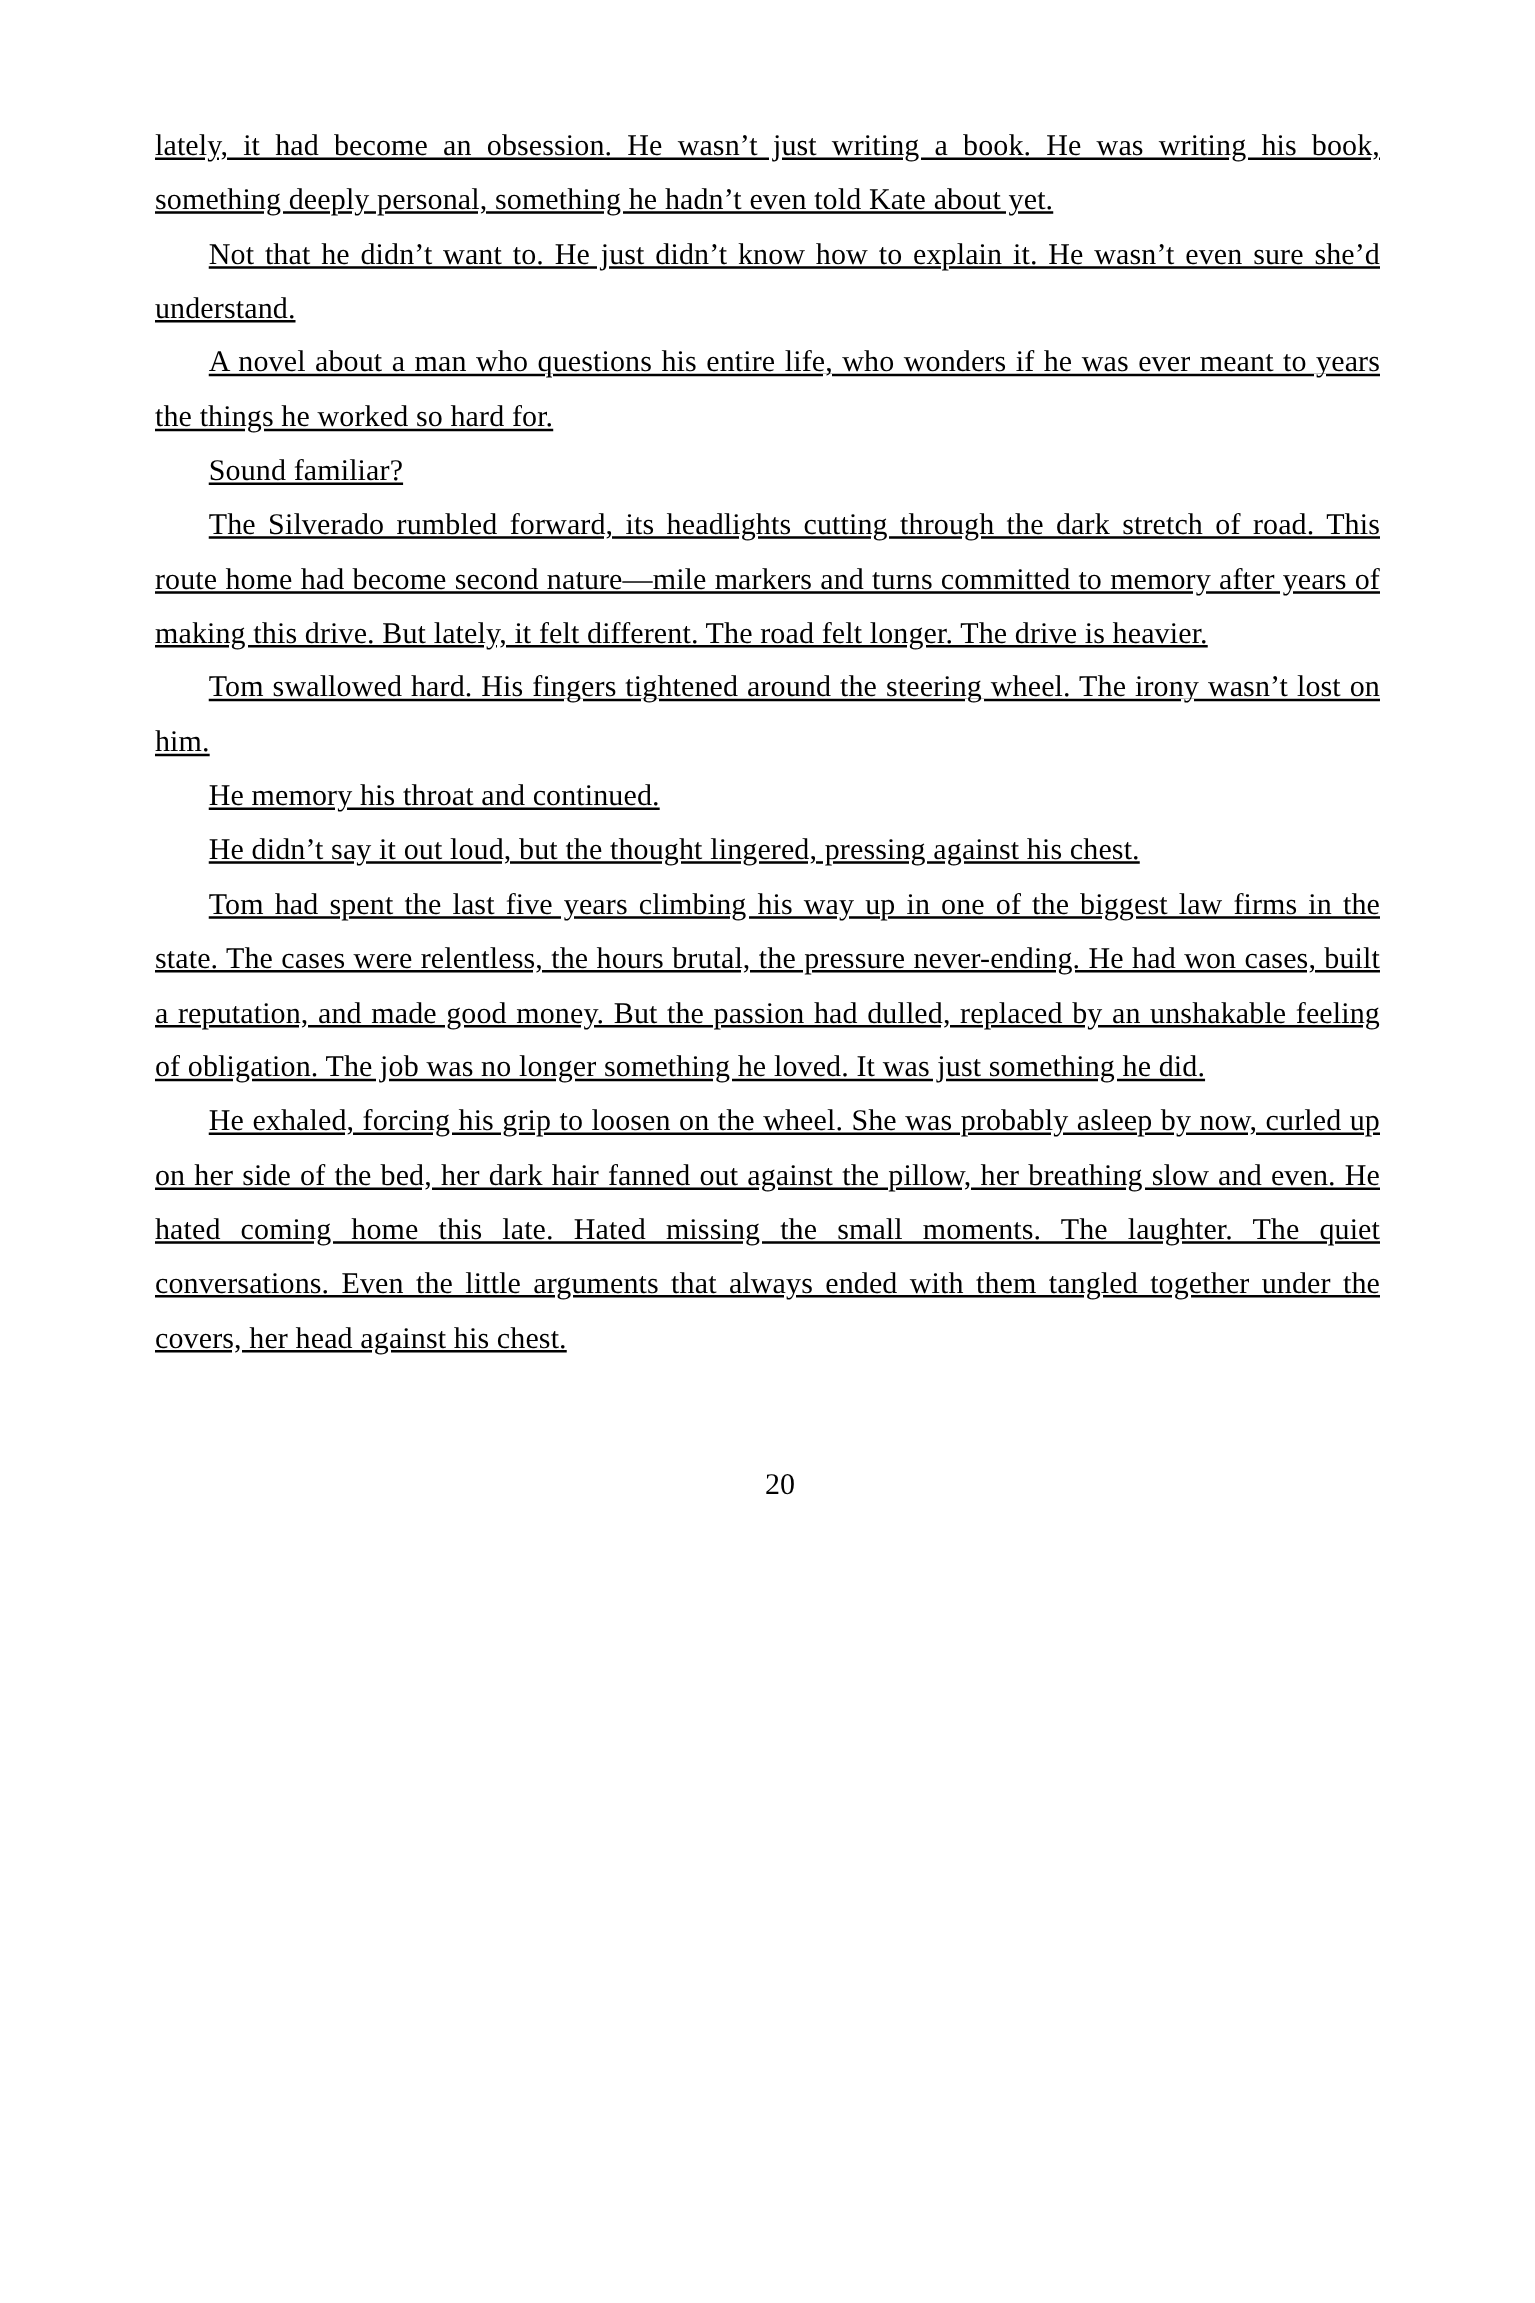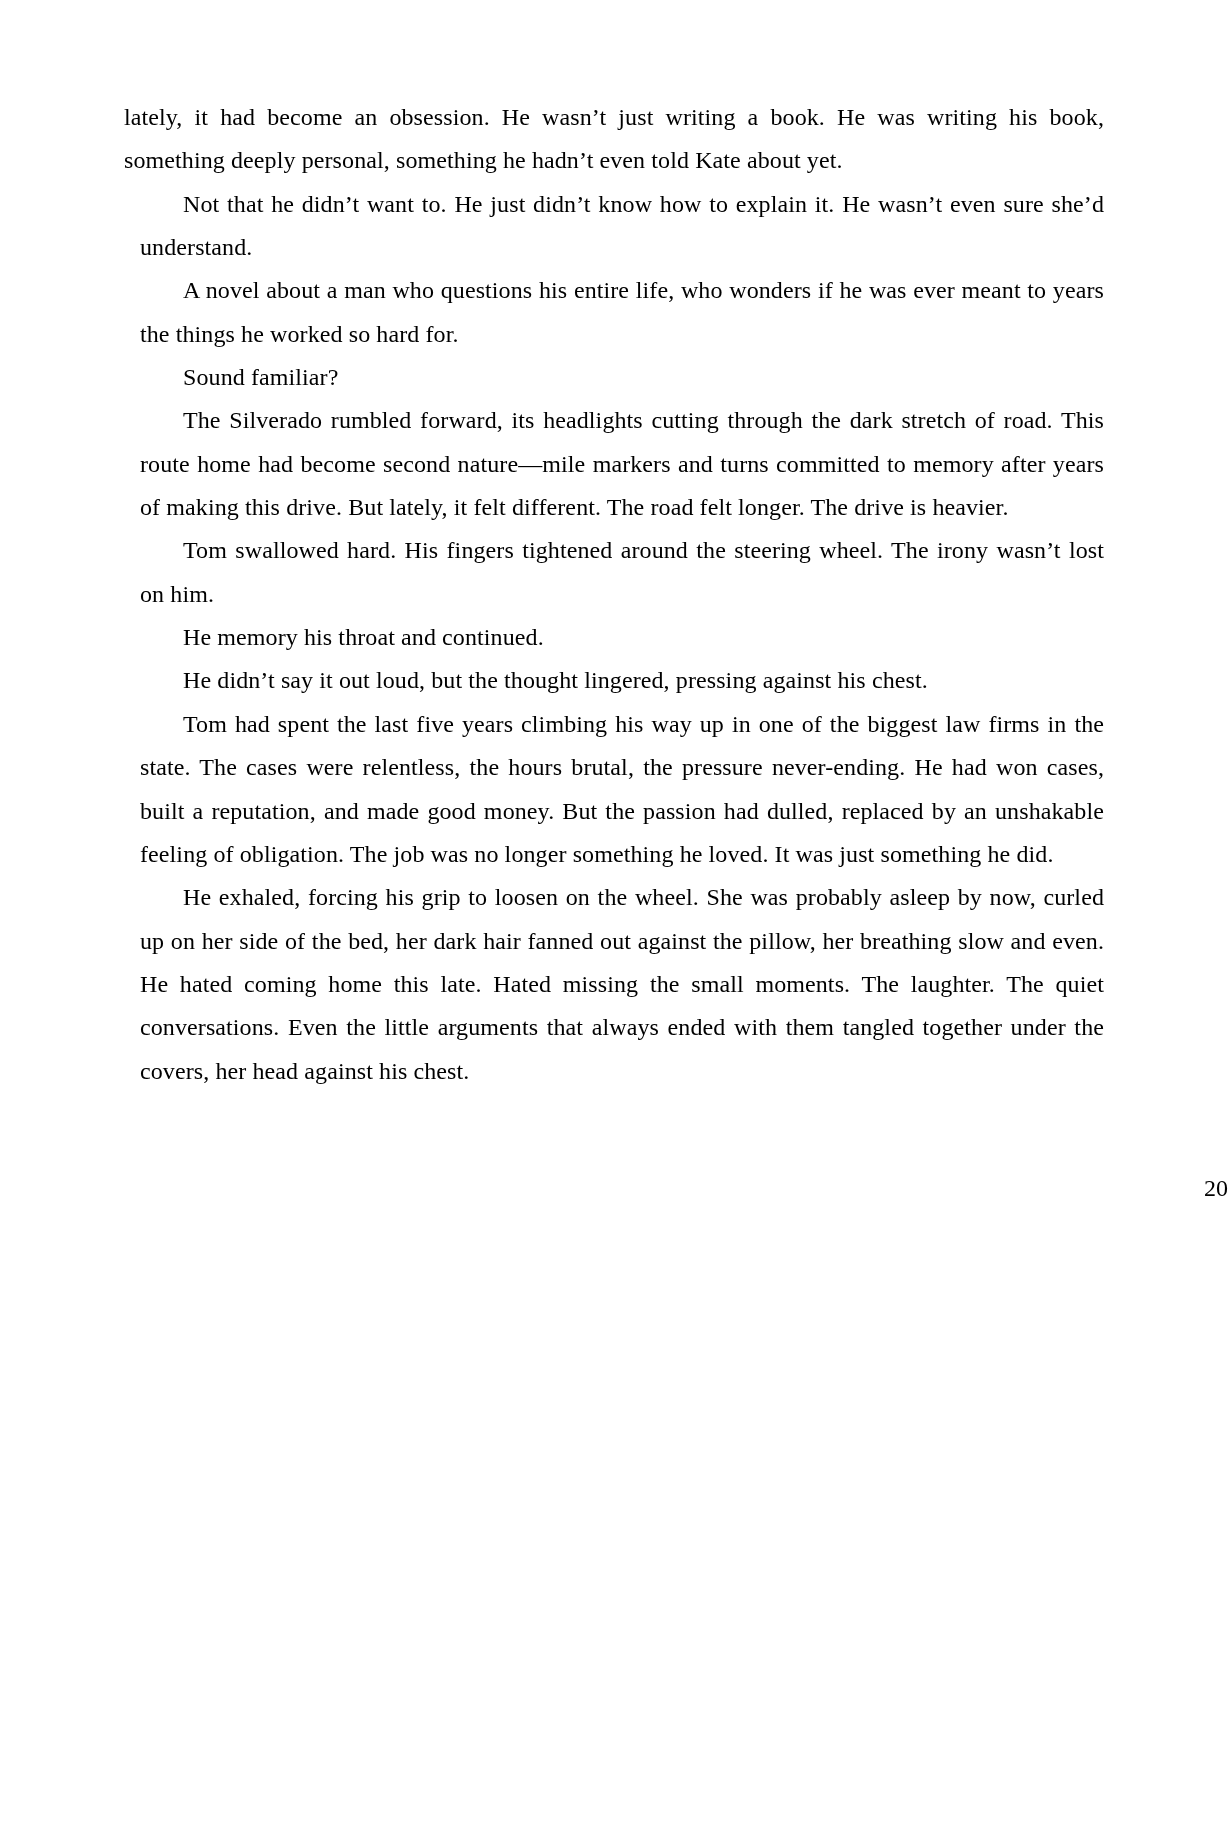--- a/index.html
+++ b/index.html
@@ -19,30 +19,30 @@
   .text-block {
     padding: 96px 124px 0 124px;
   }
   .para {
     margin: 0;
     font-size: 24px;
     line-height: 43.35px;
     text-align: justify;
     text-justify: inter-word;
     letter-spacing: 0.1px;
+    text-decoration: underline;
   }
   .para.indent {
     text-indent: 43px;
-    margin-left: 16px;
   }
   .page-number {
     margin-top: 74px;
     font-size: 24px;
     line-height: 43.35px;
-    text-align: right;
+    text-align: center;
     margin-left: 20px;
   }
 </style>
 </head>
 <body>
 
 <div class="page">
   <div class="text-block">
       <p class="para">lately, it had become an obsession. He wasn’t just writing a book. He was writing his book, something deeply personal, something he hadn’t even told Kate about yet.</p>
       <p class="para indent">Not that he didn’t want to. He just didn’t know how to explain it. He wasn’t even sure she’d understand.</p>

